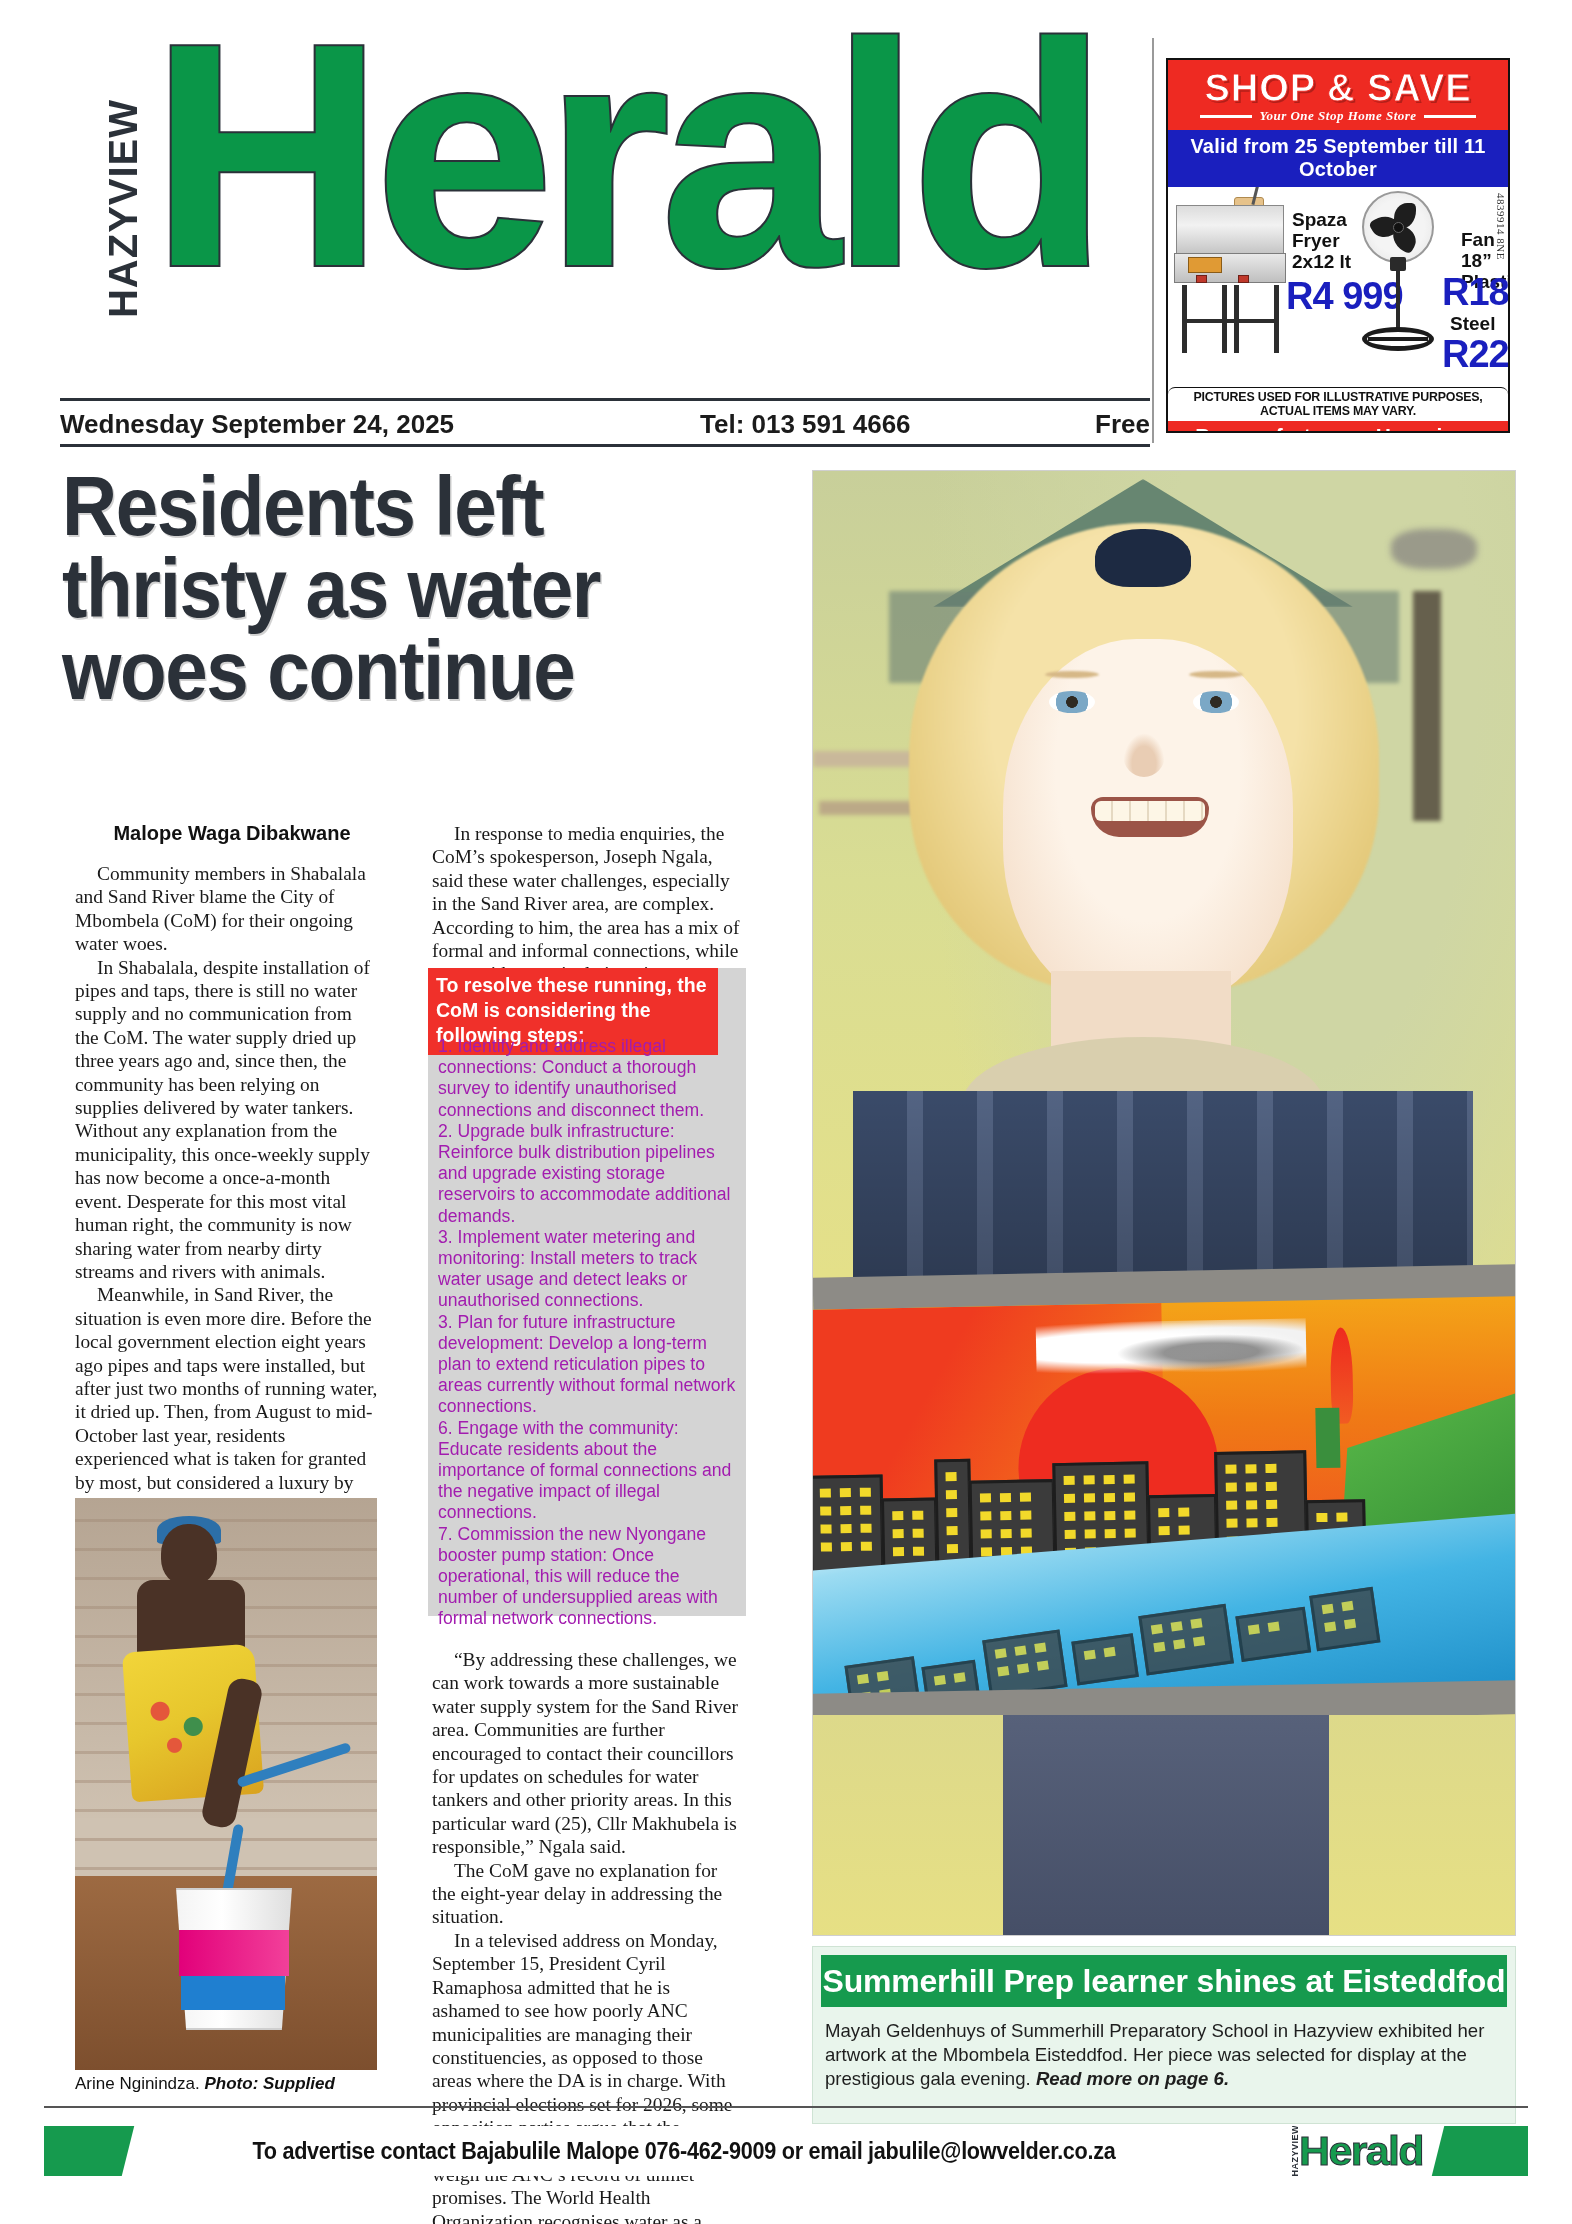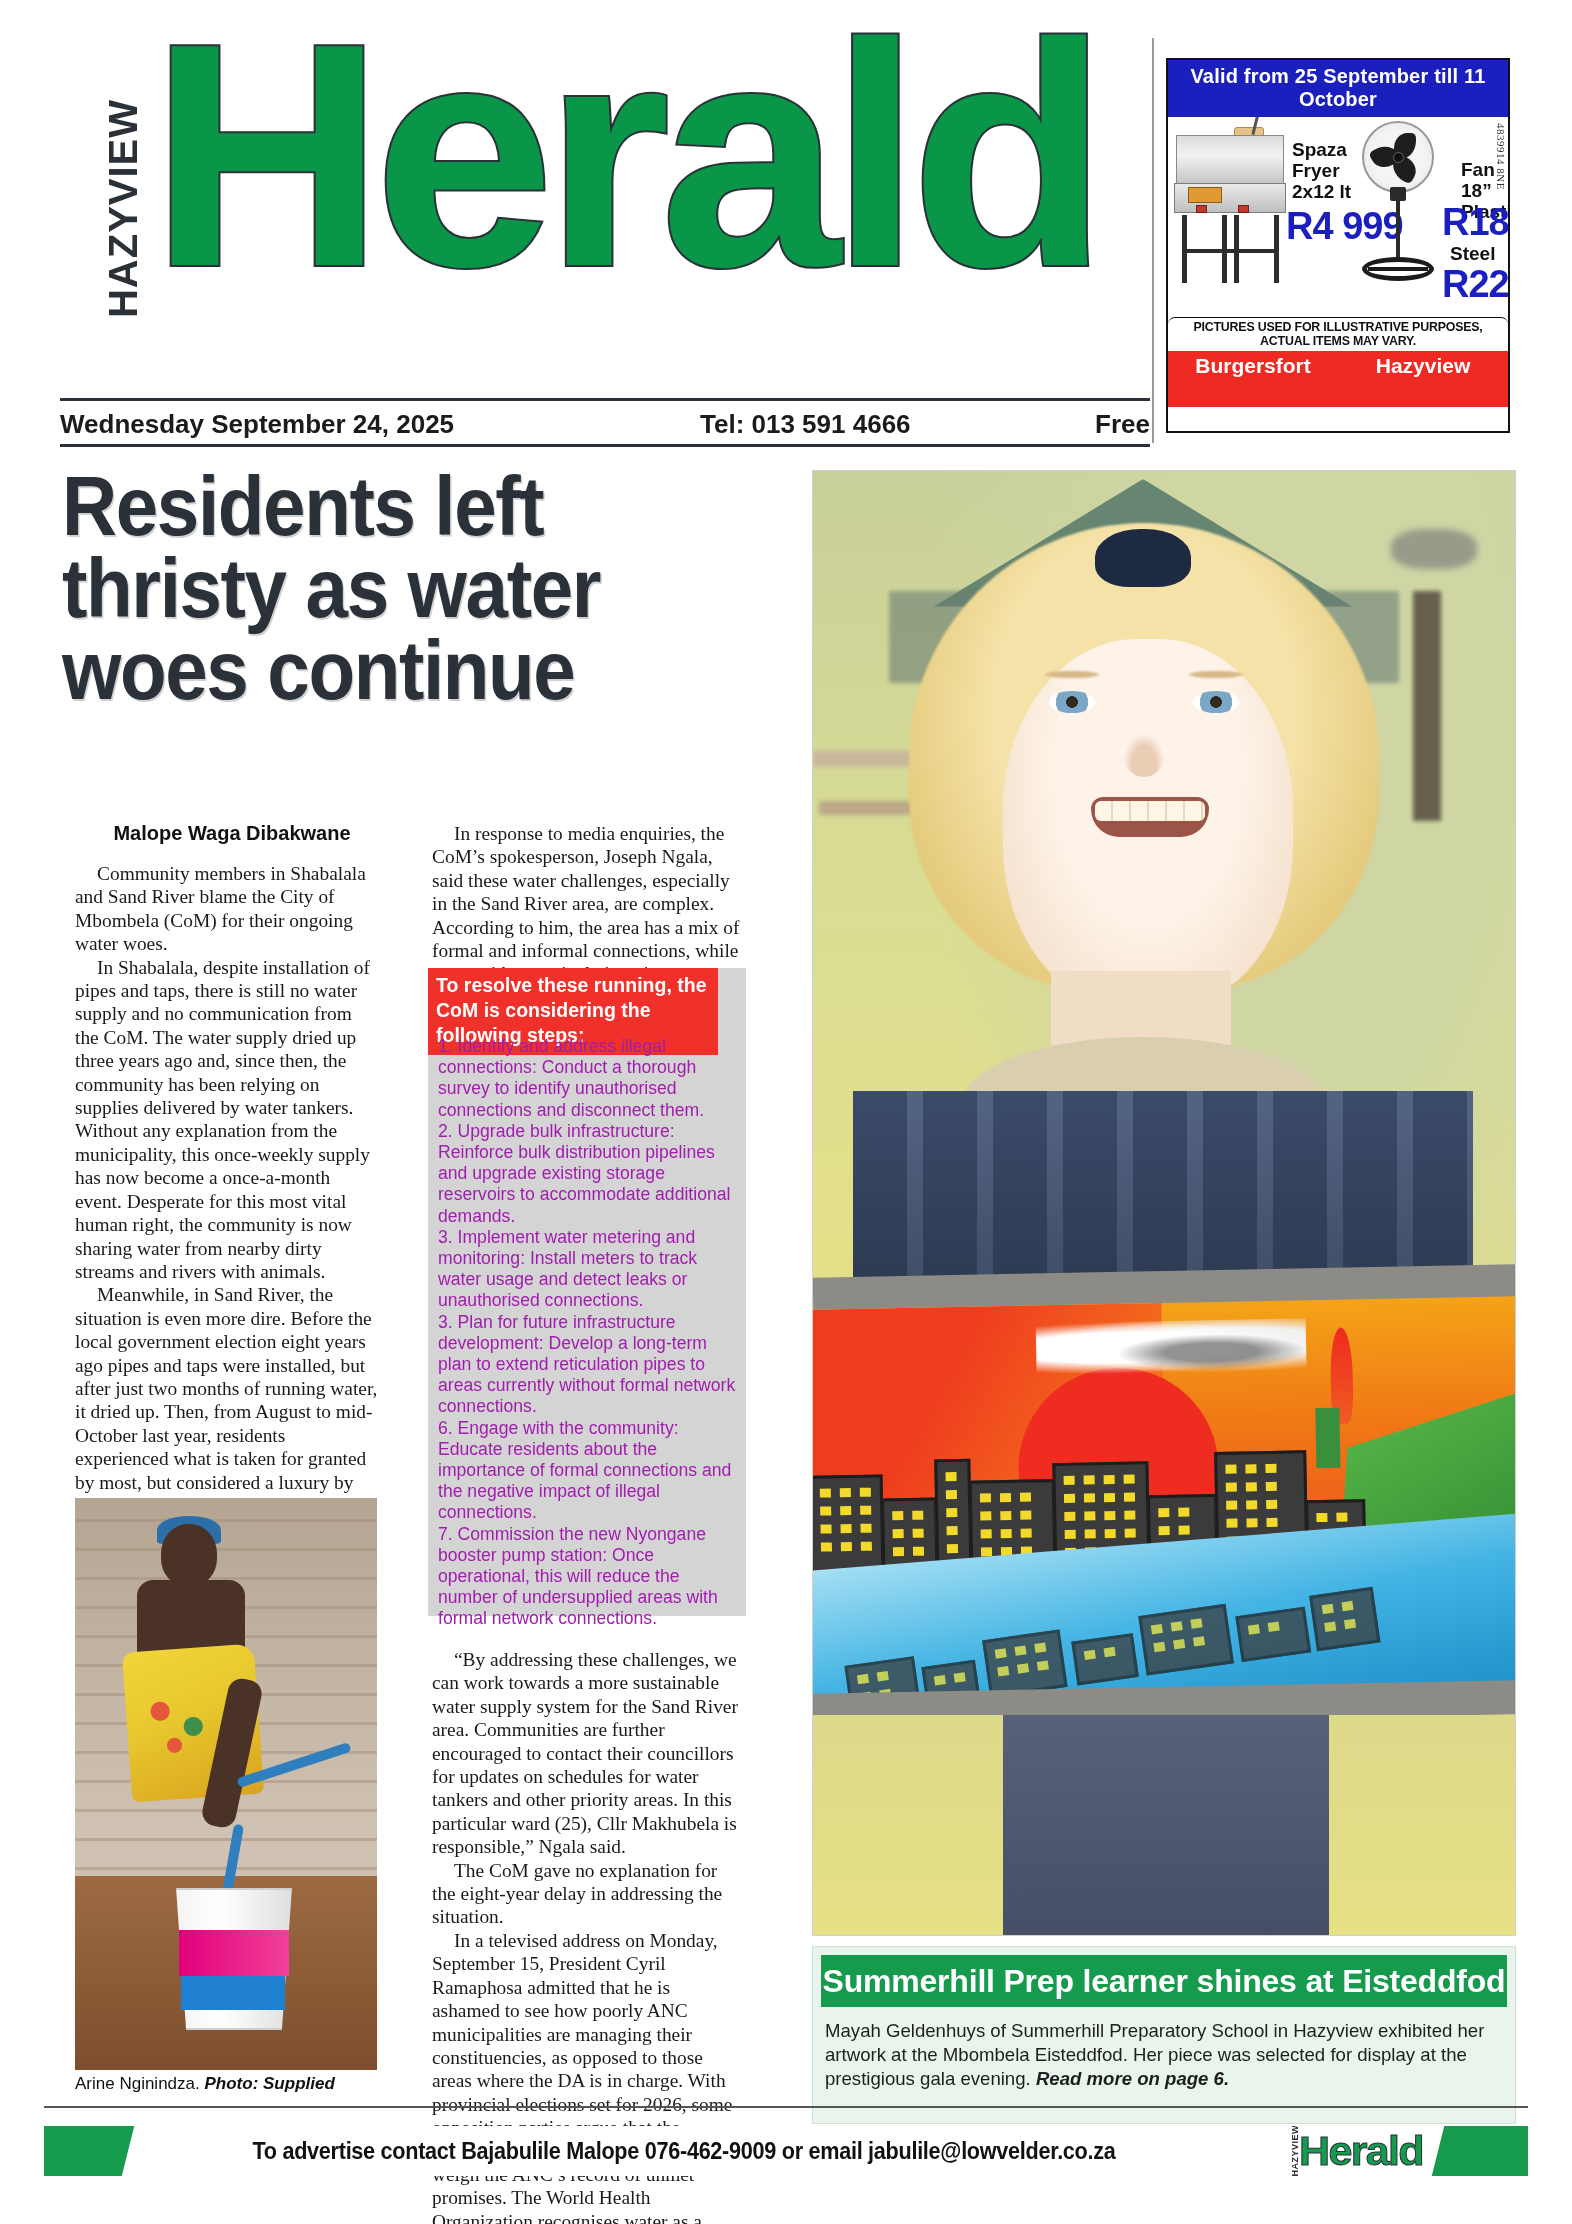--- a/index.html
+++ b/index.html
@@ -827,20 +827,24 @@
   <div class="mast-rule"></div>
   <div class="mast-info">
     <div class="mast-date">Wednesday September 24, 2025</div>
     <div class="mast-tel">Tel: 013 591 4666</div>
     <div class="mast-free">Free</div>
   </div>
   <div class="mast-rule2"></div>
   <div class="mast-divider-v"></div>
 
   <div class="ad">
+    <div class="ad-logo">
+      <div class="ad-logo-main">SHOP &amp; SAVE</div>
+      <div class="ad-logo-sub">Your One Stop Home Store</div>
+    </div>
     <div class="ad-valid">Valid from 25 September till 11 October</div>
     <div class="ad-body">
       <div class="ad-code">4839914 8NE</div>
 
       <div class="fryer">
         <div class="fryer-food"></div>
         <div class="fryer-straw"></div>
         <div class="fryer-top"></div>
         <div class="fryer-mid"></div>
         <div class="fryer-oil"></div>

